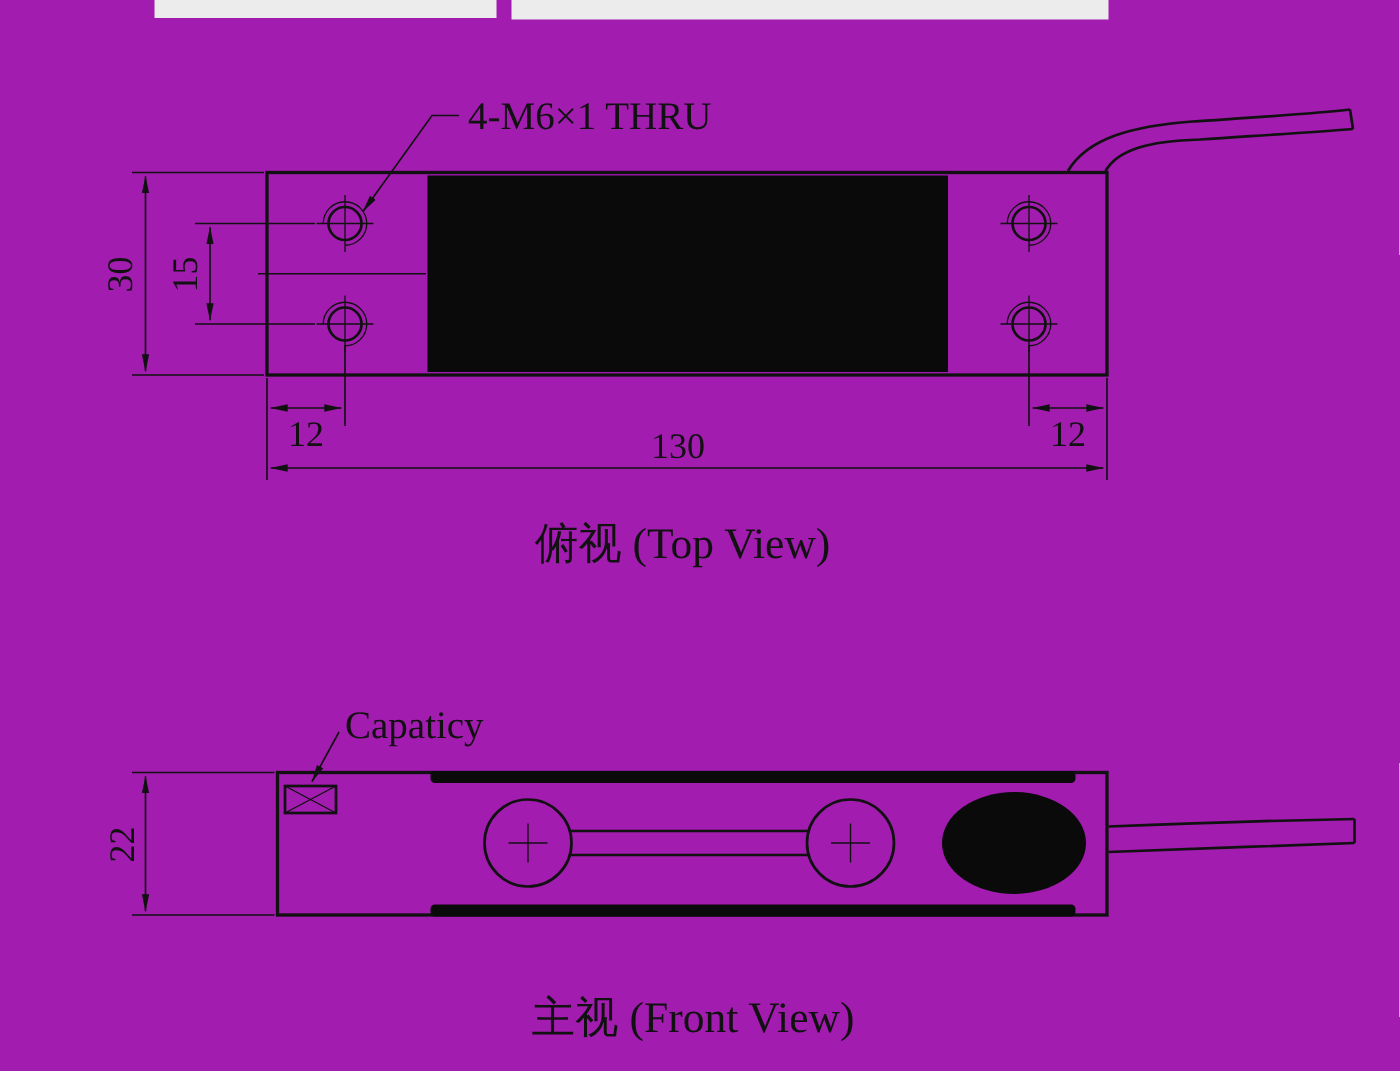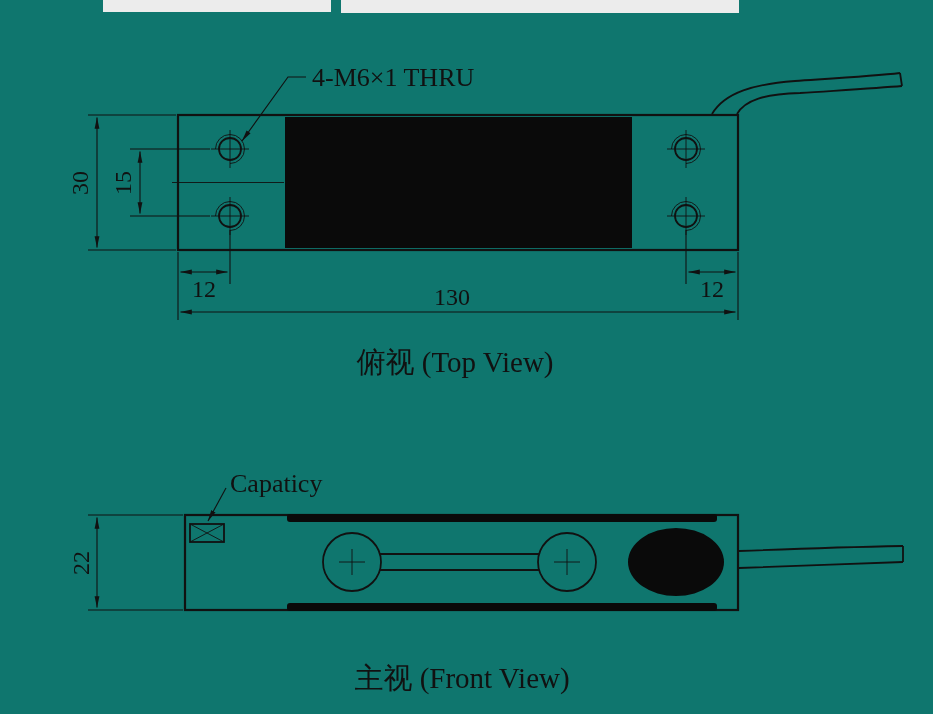--- a/index.html
+++ b/index.html
@@ -1,17 +1,17 @@
 <!DOCTYPE html>
 <html><head>
 <meta charset="utf-8">
 <style>
   html,body{margin:0;padding:0;background:#ffffff;}
   .page{
-    width:933px;height:714px;position:relative;background:#0f766e;
+    width:933px;height:714px;position:relative;background:#a21caf;
     font-family:"Liberation Serif","DejaVu Serif",serif;
     overflow:hidden;
   }
   svg{display:block}
   .outline{fill:none;stroke:#111111;stroke-width:2.2;}
   .thin{fill:none;stroke:#111111;stroke-width:1.1;}
   .hairline{fill:none;stroke:#111111;stroke-width:0.9;}
   .dim{fill:none;stroke:#111111;stroke-width:1.1;}
   .cable{fill:none;stroke:#111111;stroke-width:1.8;}
   .blackfill{fill:#0a0a0a;stroke:none;}

